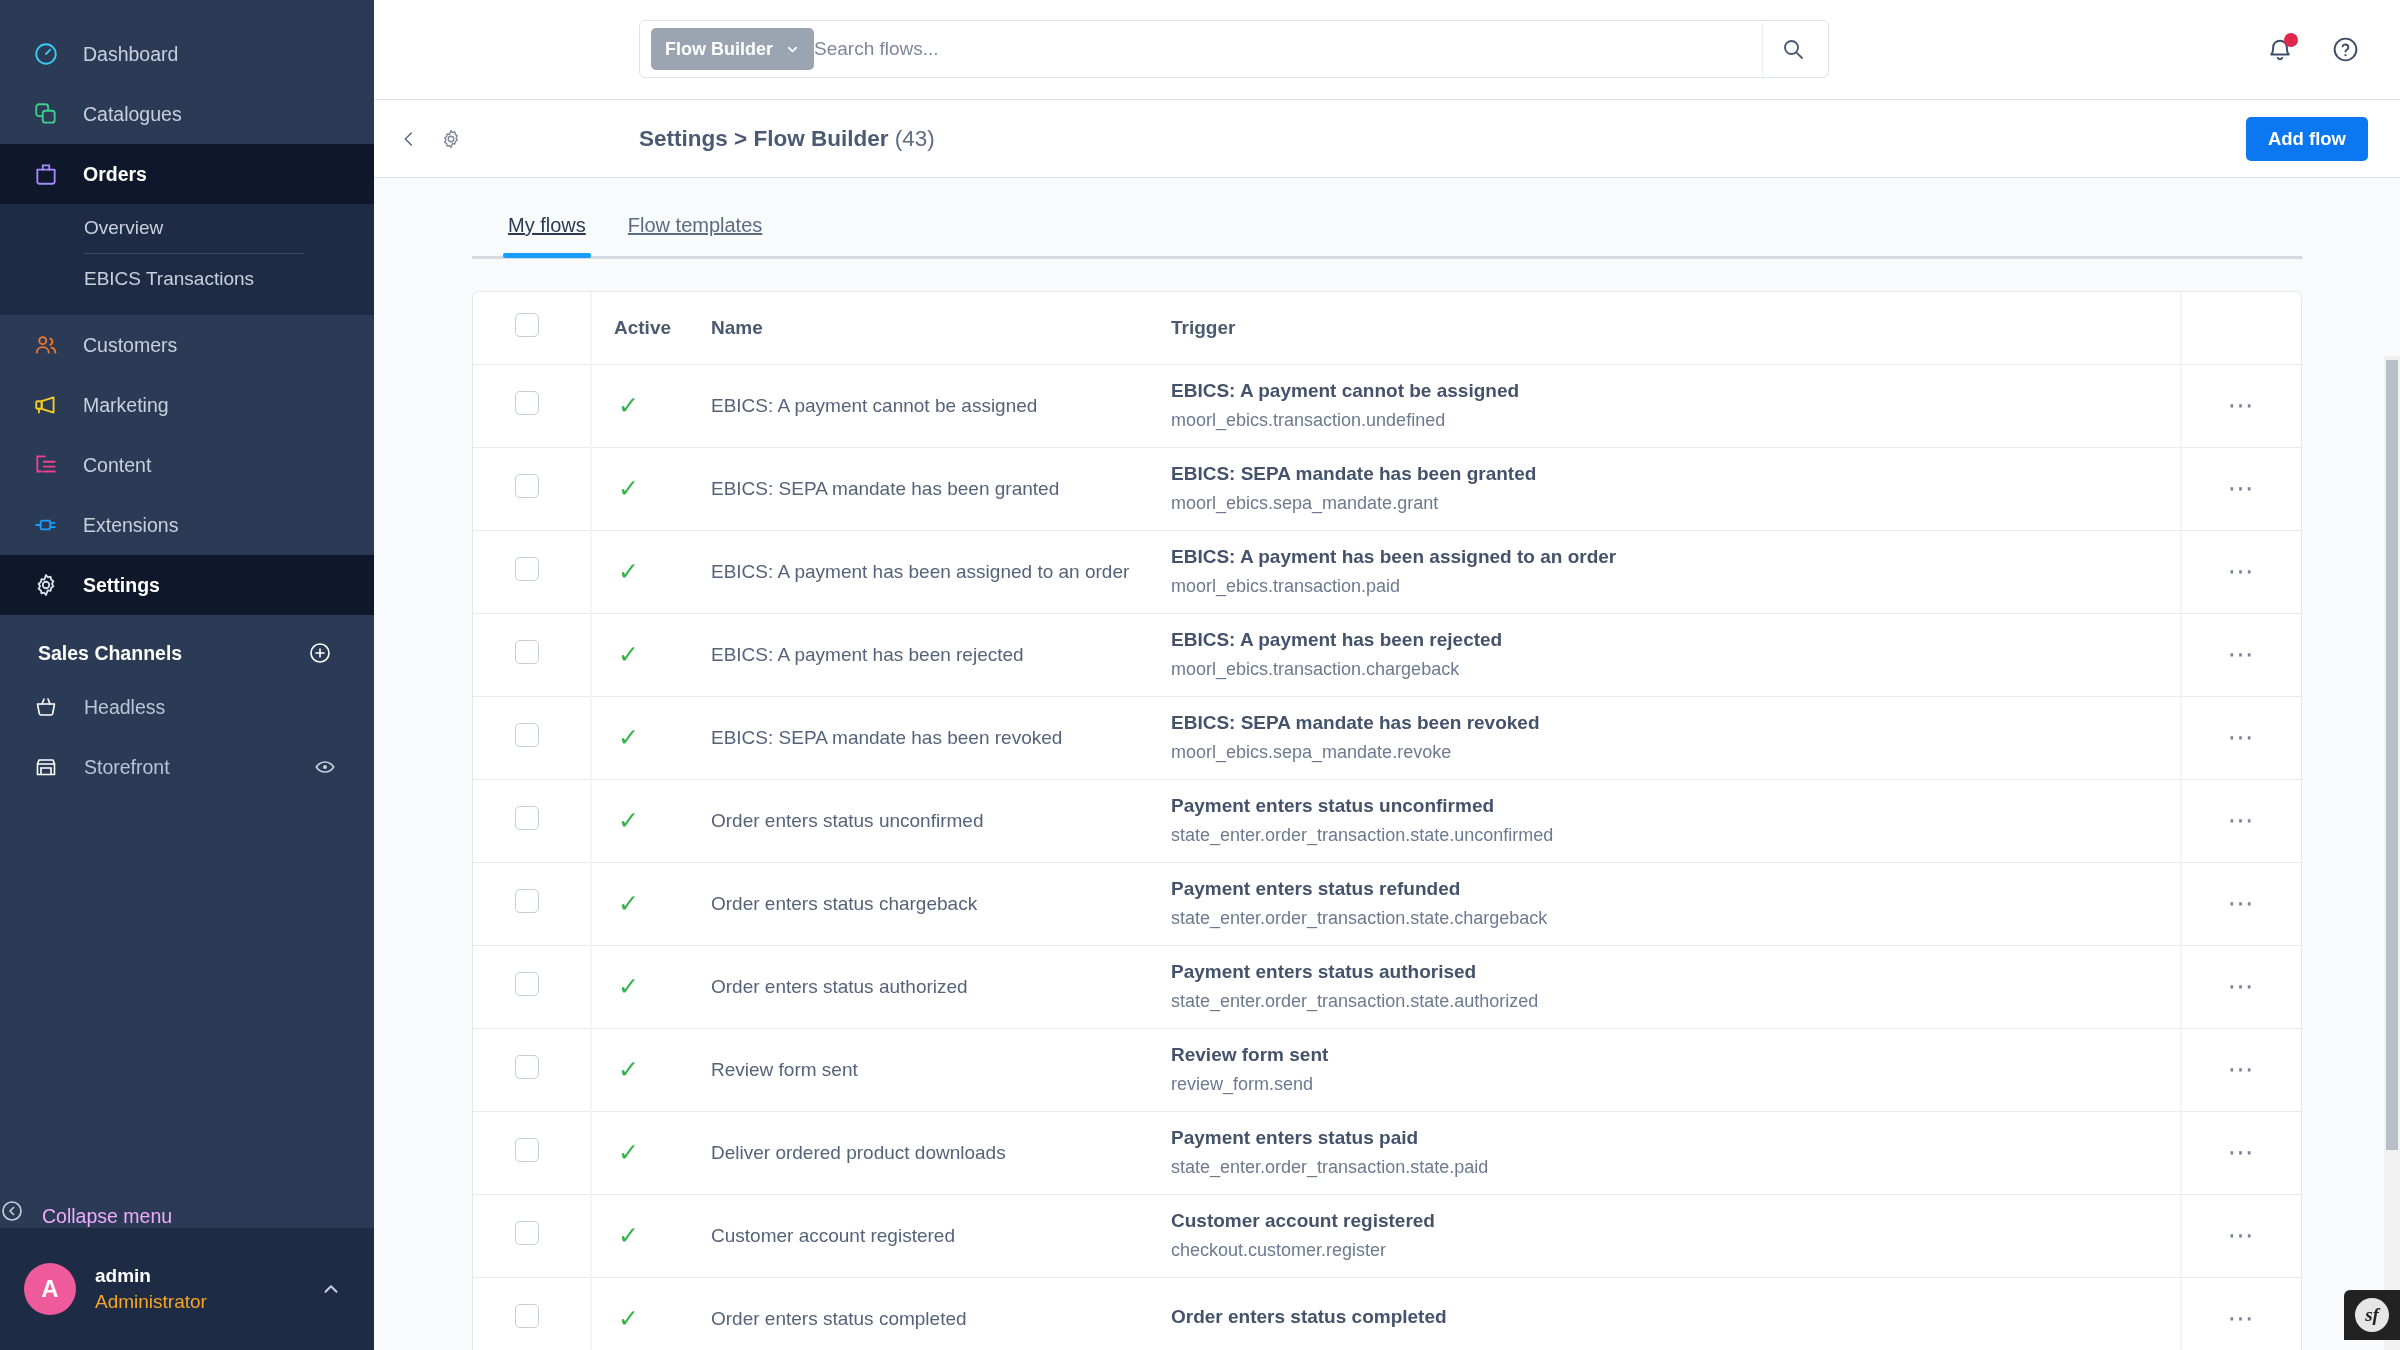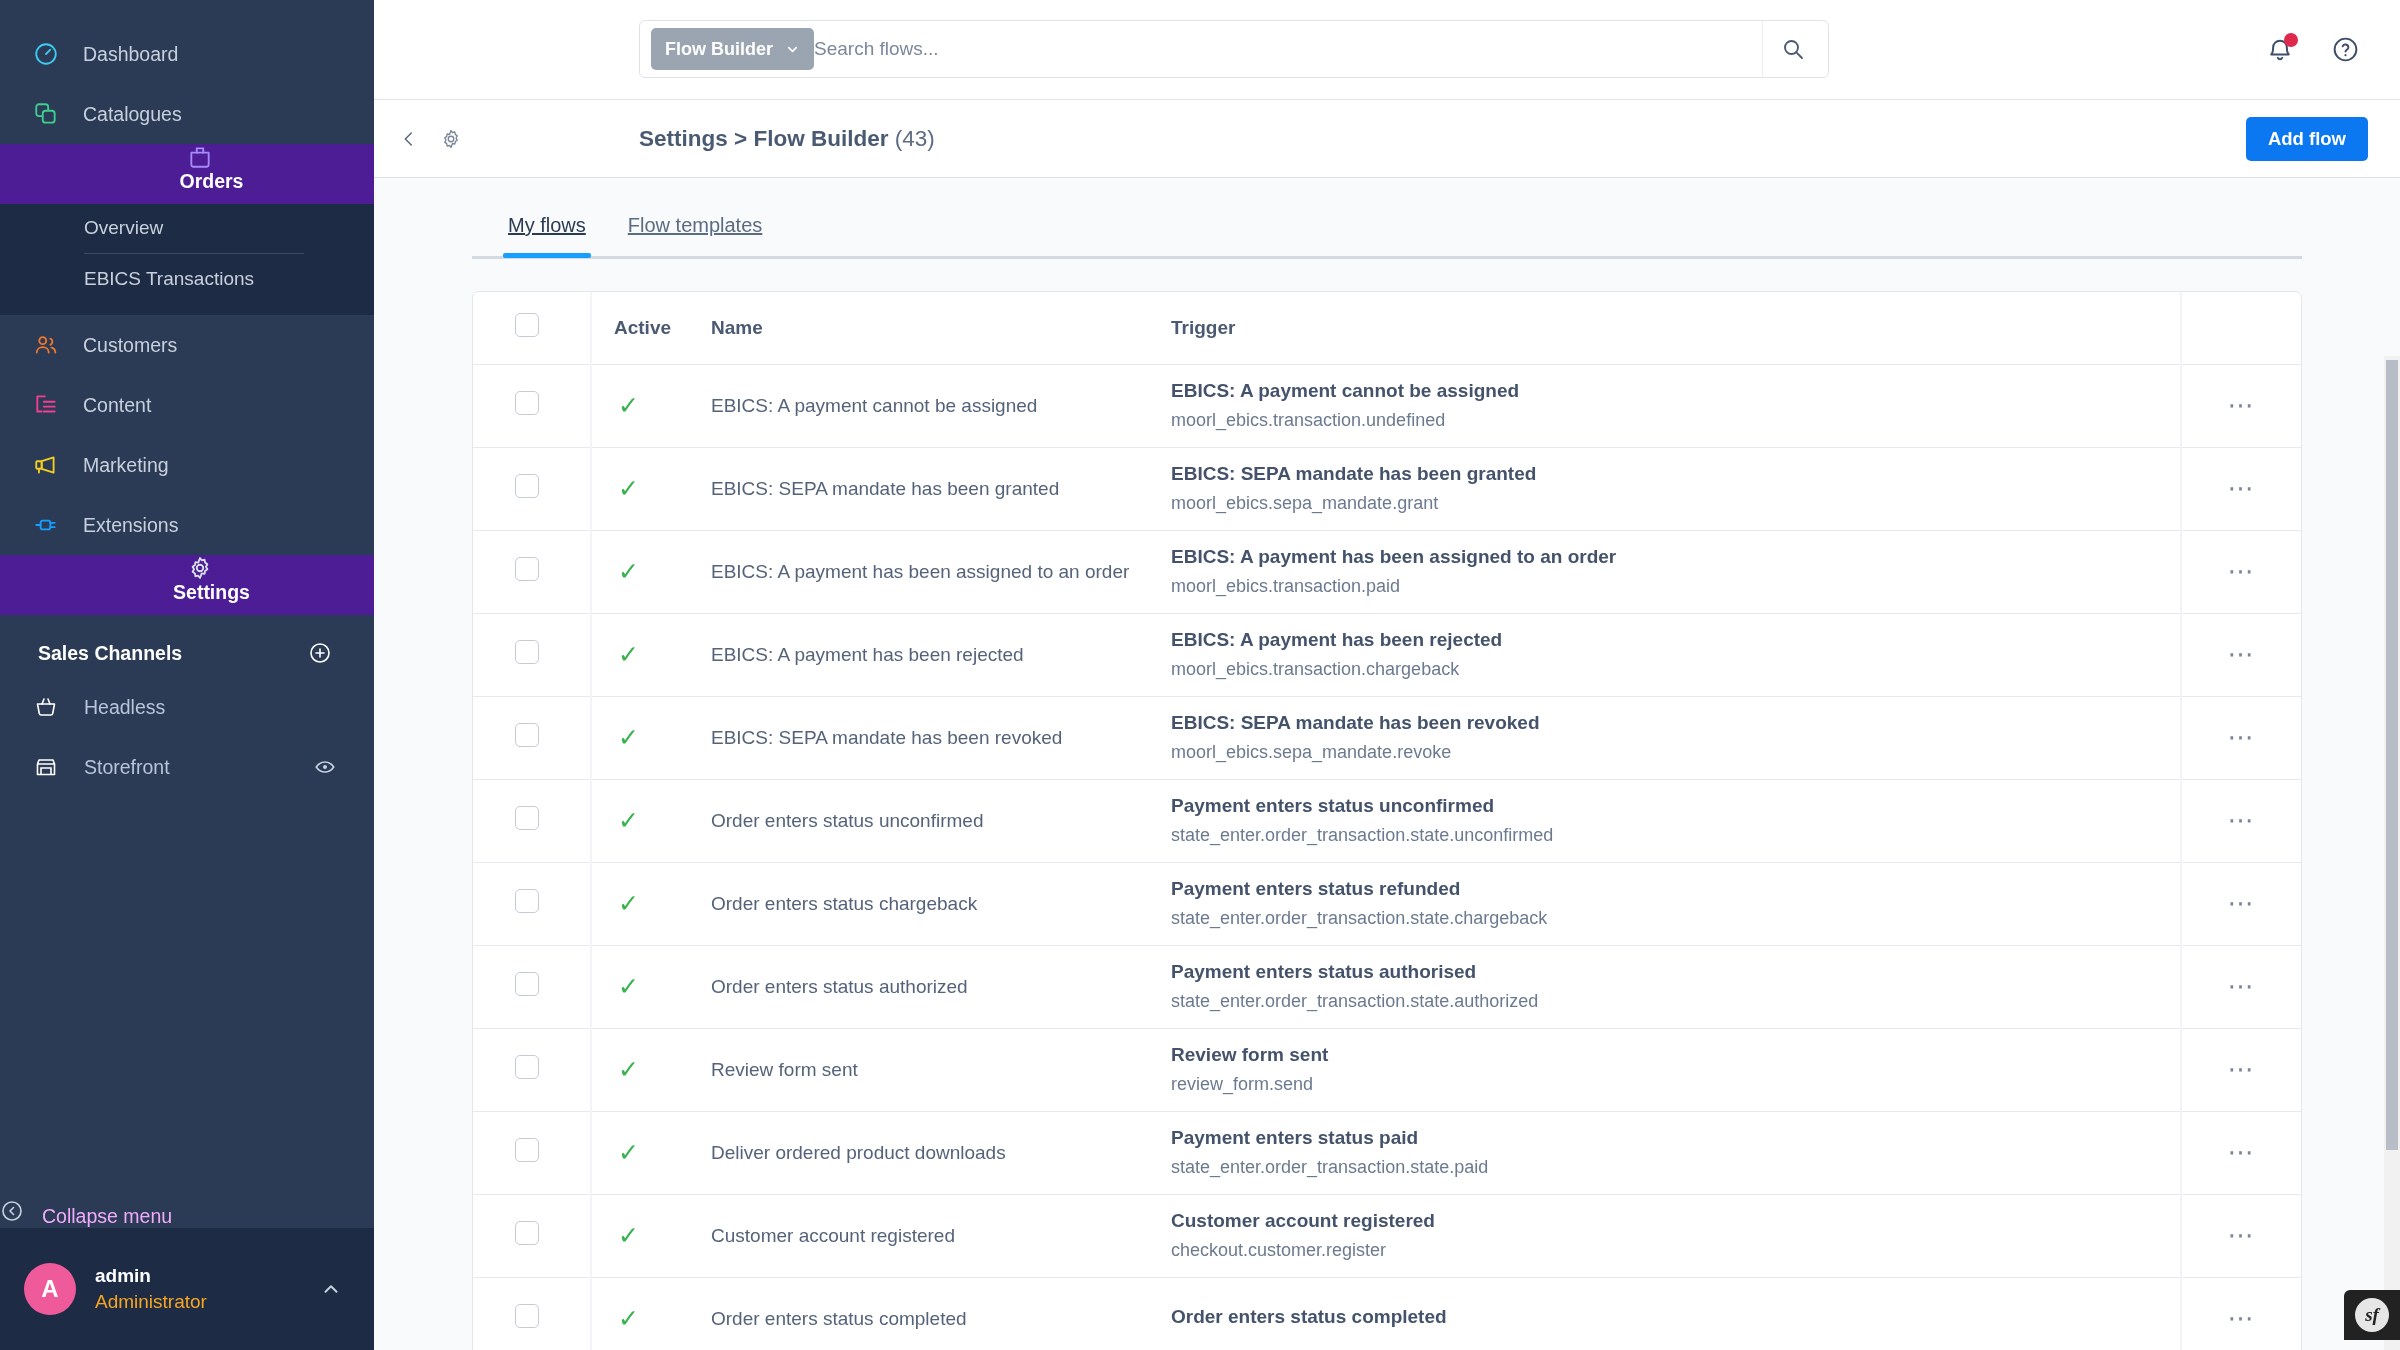--- a/index.html
+++ b/index.html
@@ -30,21 +30,21 @@
   .sb-dot { width: 13px; height: 13px; border-radius: 50%; background: #e52427; position: absolute; left: 330px; top: 36px; }
 
   .sb-nav { margin-top: 24px; }
   .sb-item {
     display: flex; align-items: center;
     height: 60px; padding-left: 33px; cursor: pointer;
     color: #c8d0dd; font-size: 19.5px;
   }
   .sb-item .sb-ico { width: 34px; flex: none; display: flex; align-items: center; }
   .sb-item .sb-lbl { margin-left: 16px; }
-  .sb-item.active { background: #4c1d95; flex-direction: column; }
+  .sb-item.active { background: #0f172a; }
   .sb-item.active .sb-lbl { color: #ffffff; font-weight: bold; }
 
   .sb-sub { background: #1d2b45; padding: 2px 0 14px 0; }
   .sb-subitem {
     display: block; padding: 11px 4px 11px 84px;
     color: #c8d0dd; font-size: 19px; cursor: pointer;
   }
   .sb-divider { height: 1px; background: #3c4a63; margin: 3px 70px 3px 84px; }
 
   .sb-section {
@@ -234,37 +234,37 @@
             <circle cx="9" cy="8" r="3.2"></circle>
               <path d="M3.5 19c0-3 2.5-5 5.5-5s5.5 2 5.5 5" stroke-linecap="round"></path>
             <path d="M16 6.2a3 3 0 0 1 0 5.6M17 14.5c2.2.6 3.6 2.3 3.6 4.5" stroke-linecap="round"></path>
           </svg>
         </span>
         <span class="sb-lbl">Customers</span>
       </div>
 
       <div class="sb-item">
         <span class="sb-ico">
-          <svg width="26" height="26" viewBox="0 0 24 24" fill="none" stroke="#f43f8e" stroke-width="1.7">
-            <path d="M4 4h7M4 4v14h4" stroke-linecap="round"></path>
-            <path d="M10 9h10M10 13.5h10M10 18h10" stroke-linecap="round"></path>
-          </svg>
-        </span>
-        <span class="sb-lbl">Content</span>
-      </div>
-
-      <div class="sb-item">
-        <span class="sb-ico">
           <svg width="26" height="26" viewBox="0 0 24 24" fill="none" stroke="#f5d020" stroke-width="1.7">
             <path d="M19 5v14L8 15.5V8.5L19 5z" stroke-linejoin="round"></path>
             <rect x="3" y="8.5" width="5" height="7" rx="1"></rect>
             <path d="M5.5 15.5V19" stroke-linecap="round"></path>
           </svg>
         </span>
         <span class="sb-lbl">Marketing</span>
+      </div>
+
+      <div class="sb-item">
+        <span class="sb-ico">
+          <svg width="26" height="26" viewBox="0 0 24 24" fill="none" stroke="#f43f8e" stroke-width="1.7">
+            <path d="M4 4h7M4 4v14h4" stroke-linecap="round"></path>
+            <path d="M10 9h10M10 13.5h10M10 18h10" stroke-linecap="round"></path>
+          </svg>
+        </span>
+        <span class="sb-lbl">Content</span>
       </div>
 
       <div class="sb-item">
         <span class="sb-ico">
           <svg width="26" height="26" viewBox="0 0 24 24" fill="none" stroke="#189eff" stroke-width="1.7">
             <rect x="7" y="8" width="9" height="8" rx="2"></rect>
             <path d="M3 12h4M16 10h4M16 14h4" stroke-linecap="round"></path>
           </svg>
         </span>
         <span class="sb-lbl">Extensions</span>

